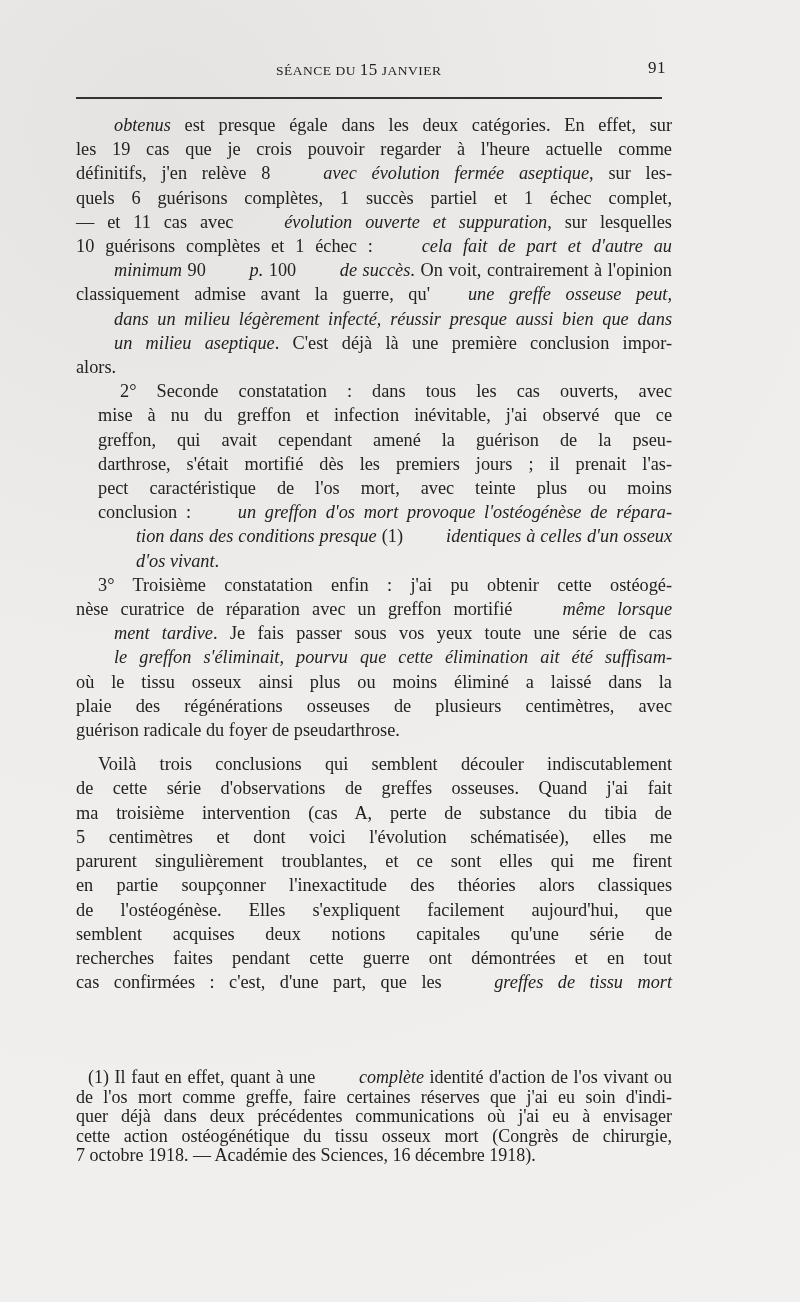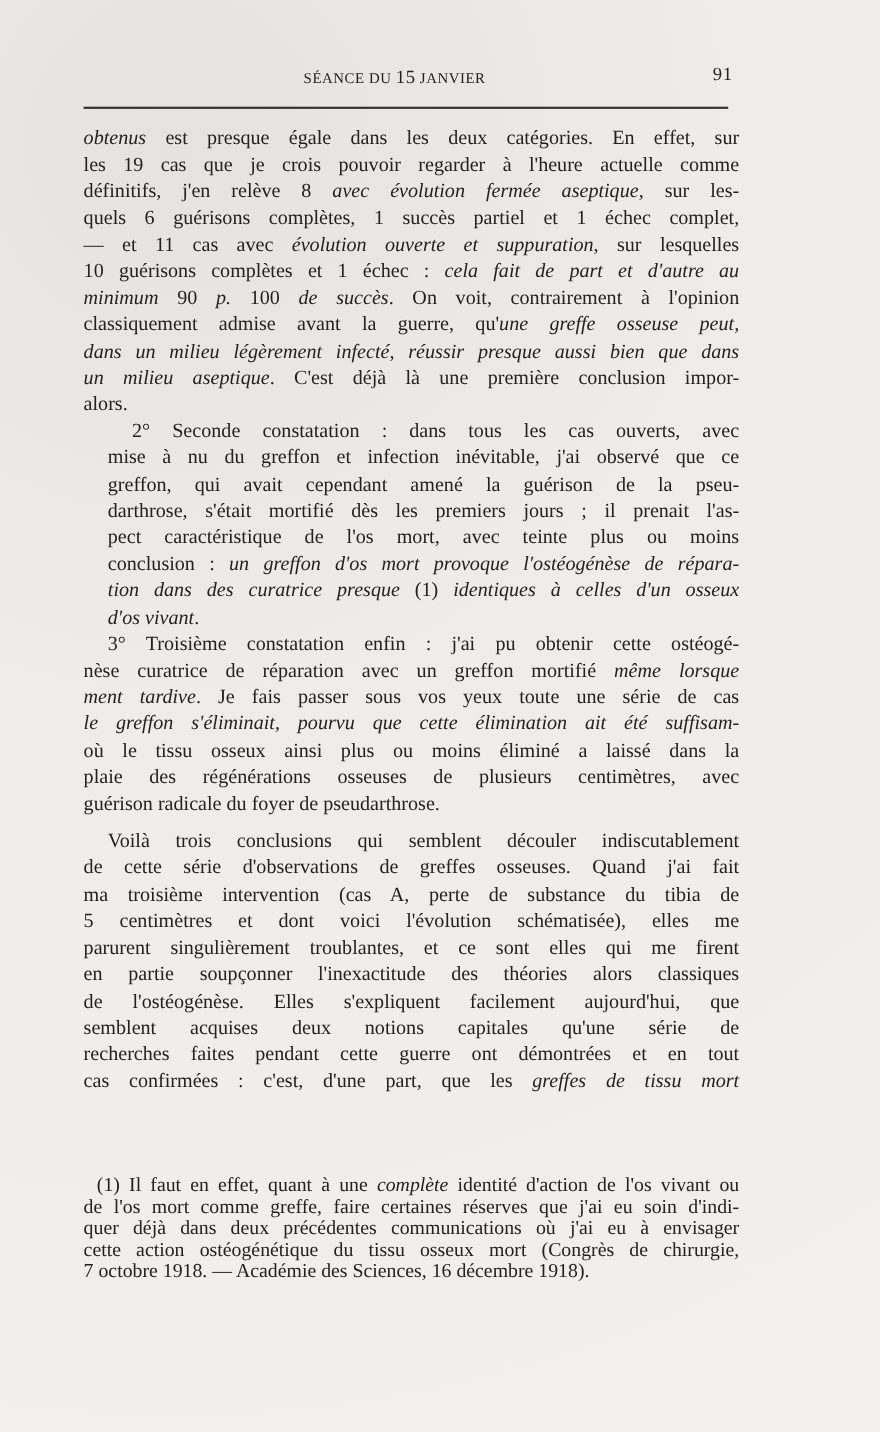--- a/index.html
+++ b/index.html
@@ -22,21 +22,21 @@
   .rule { position:absolute; top:97px; left:0; width:586px; height:2px; background:#333; }
   .body-text {
     position:absolute; top:113px; left:0; width:596px;
     font-size:18.3px; line-height:24.2px; text-align:justify;
   }
   .body-text p { margin:0; text-align:justify; }
   .body-text p.indent { text-indent:22px; }
   .body-text p.gap { margin-top:10px; }
   .line { display:block; text-align:justify; text-align-last:justify; white-space:nowrap; }
   .line.last { text-align-last:left; }
-  i { font-style:italic; }
+  i { font-style:italic;margin-left:38px; }
   .footnotes {
     position:absolute; top:1068px; left:0; width:596px;
     font-size:18px; line-height:19.6px;
   }
   .footnotes .line { text-align-last:justify; }
   .footnotes .line.last { text-align-last:left; }
   .fn-indent { padding-left:12px; }
 </style>
 </head>
 <body>
@@ -64,21 +64,21 @@
       <span class="line last"><span>alors.</span></span>
     </p>
 
     <p class="indent">
       <span class="line" style="padding-left:22px"><span>2° Seconde constatation : dans tous les cas ouverts, avec</span></span>
       <span class="line"><span>mise à nu du greffon et infection inévitable, j'ai observé que ce</span></span>
       <span class="line"><span>greffon, qui avait cependant amené la guérison de la pseu-</span></span>
       <span class="line"><span>darthrose, s'était mortifié dès les premiers jours ; il prenait l'as-</span></span>
       <span class="line"><span>pect caractéristique de l'os mort, avec teinte plus ou moins</span></span>
       <span class="line"><span>conclusion : </span><i>un greffon d'os mort provoque l'ostéogénèse de répara-</i></span>
-      <span class="line"><i>tion dans des curatrice presque</i><span> (1) </span><i>identiques à celles d'un osseux</i></span>
+      <span class="line"><i>tion dans des conditions presque</i><span> (1) </span><i>identiques à celles d'un osseux</i></span>
       <span class="line last"><i>d'os vivant</i><span>.</span></span>
     </p>
 
     <p>
       <span class="line" style="padding-left:22px"><span>3° Troisième constatation enfin : j'ai pu obtenir cette ostéogé-</span></span>
       <span class="line"><span>nèse curatrice de réparation avec un greffon mortifié </span><i>même lorsque</i></span>
       <span class="line"><i>ment tardive</i><span>. Je fais passer sous vos yeux toute une série de cas</span></span>
       <span class="line"><i>le greffon s'éliminait, pourvu que cette élimination ait été suffisam-</i></span>
       <span class="line"><span>où le tissu osseux ainsi plus ou moins éliminé a laissé dans la</span></span>
       <span class="line"><span>plaie des régénérations osseuses de plusieurs centimètres, avec</span></span>

